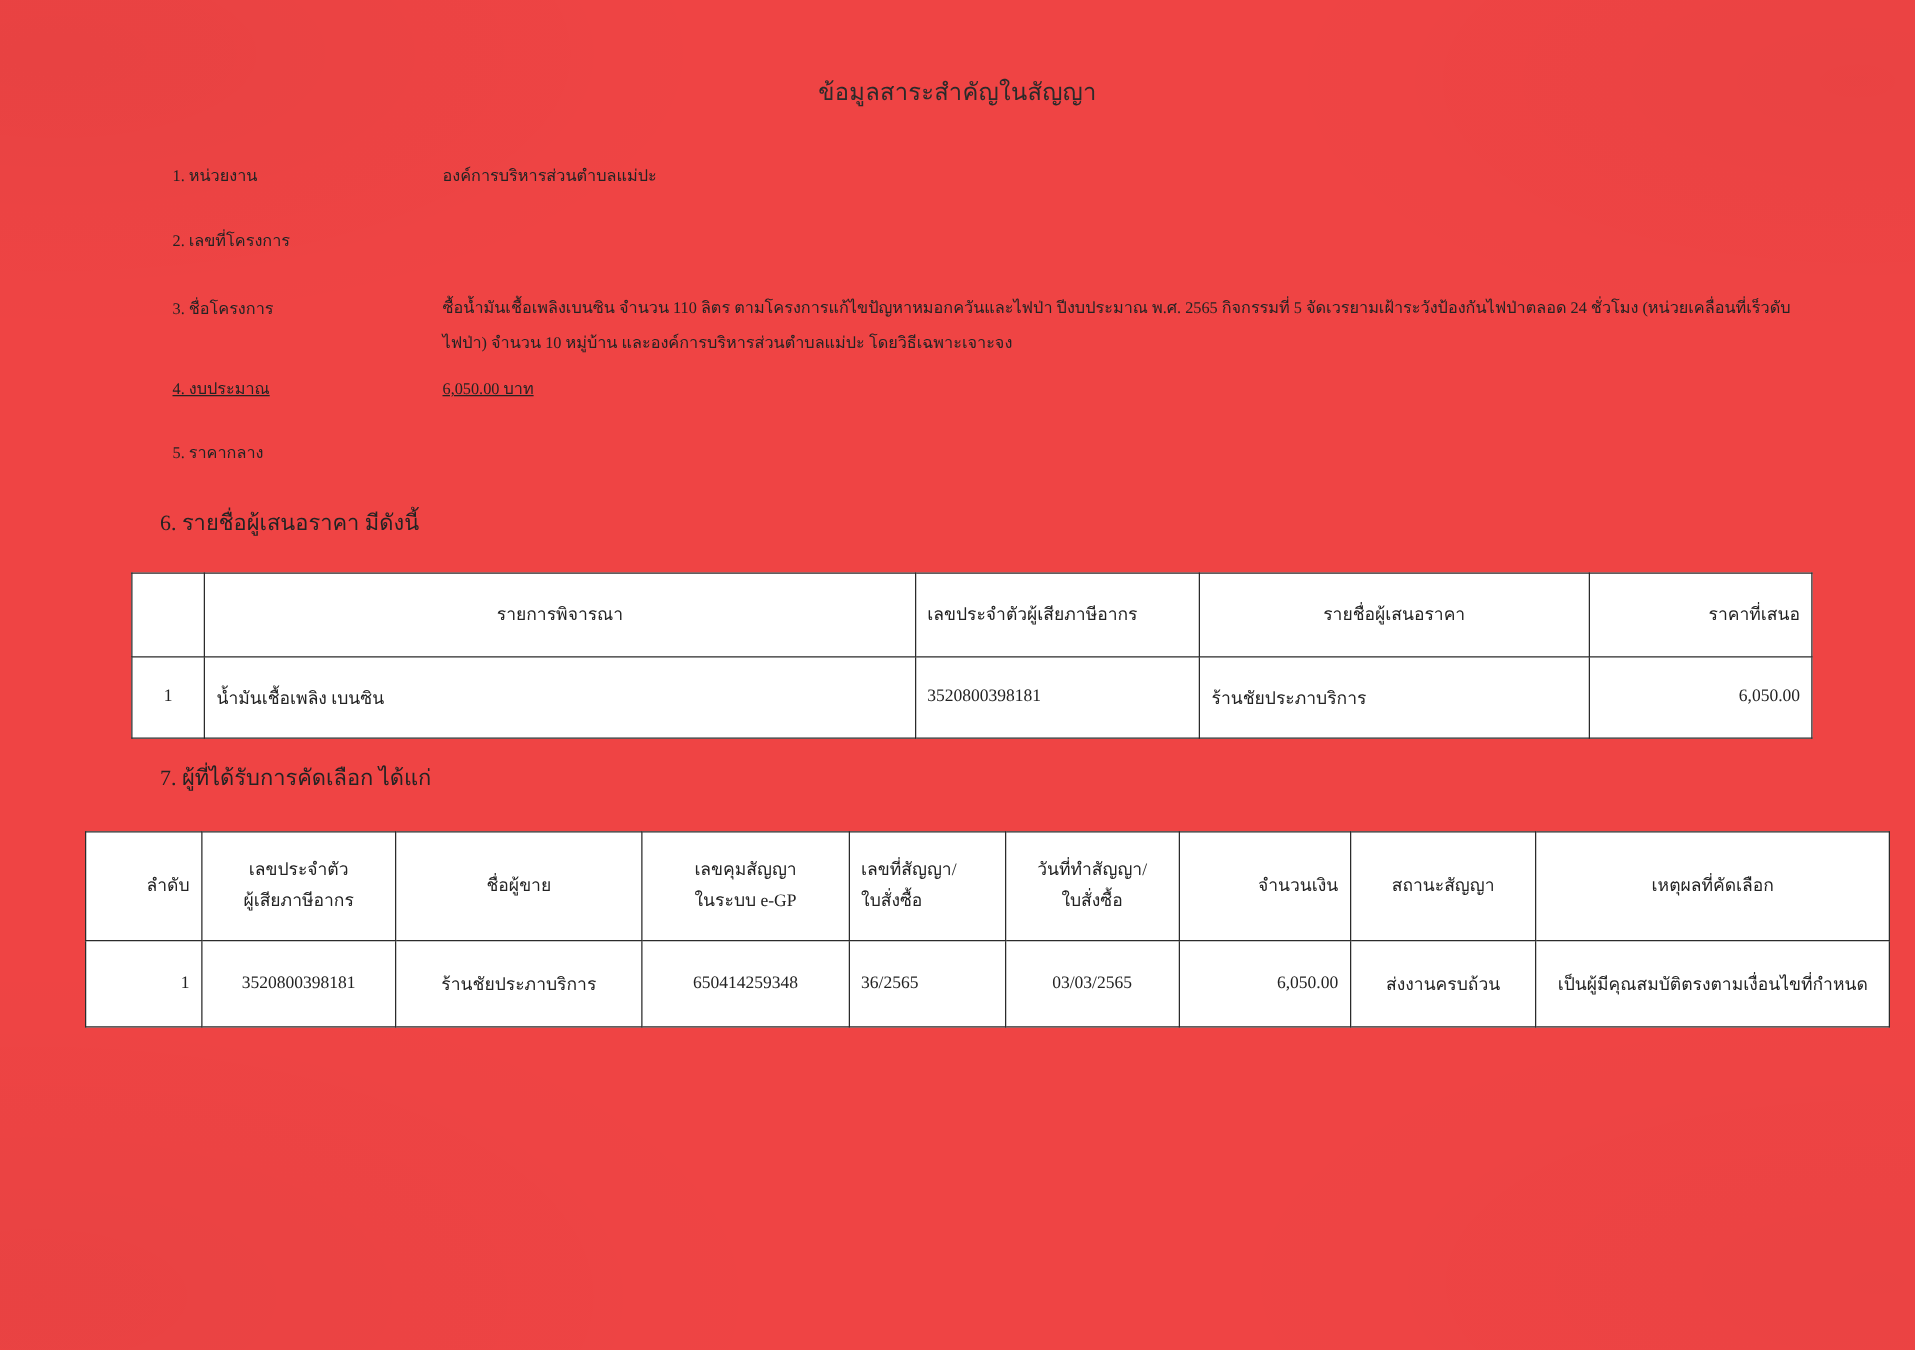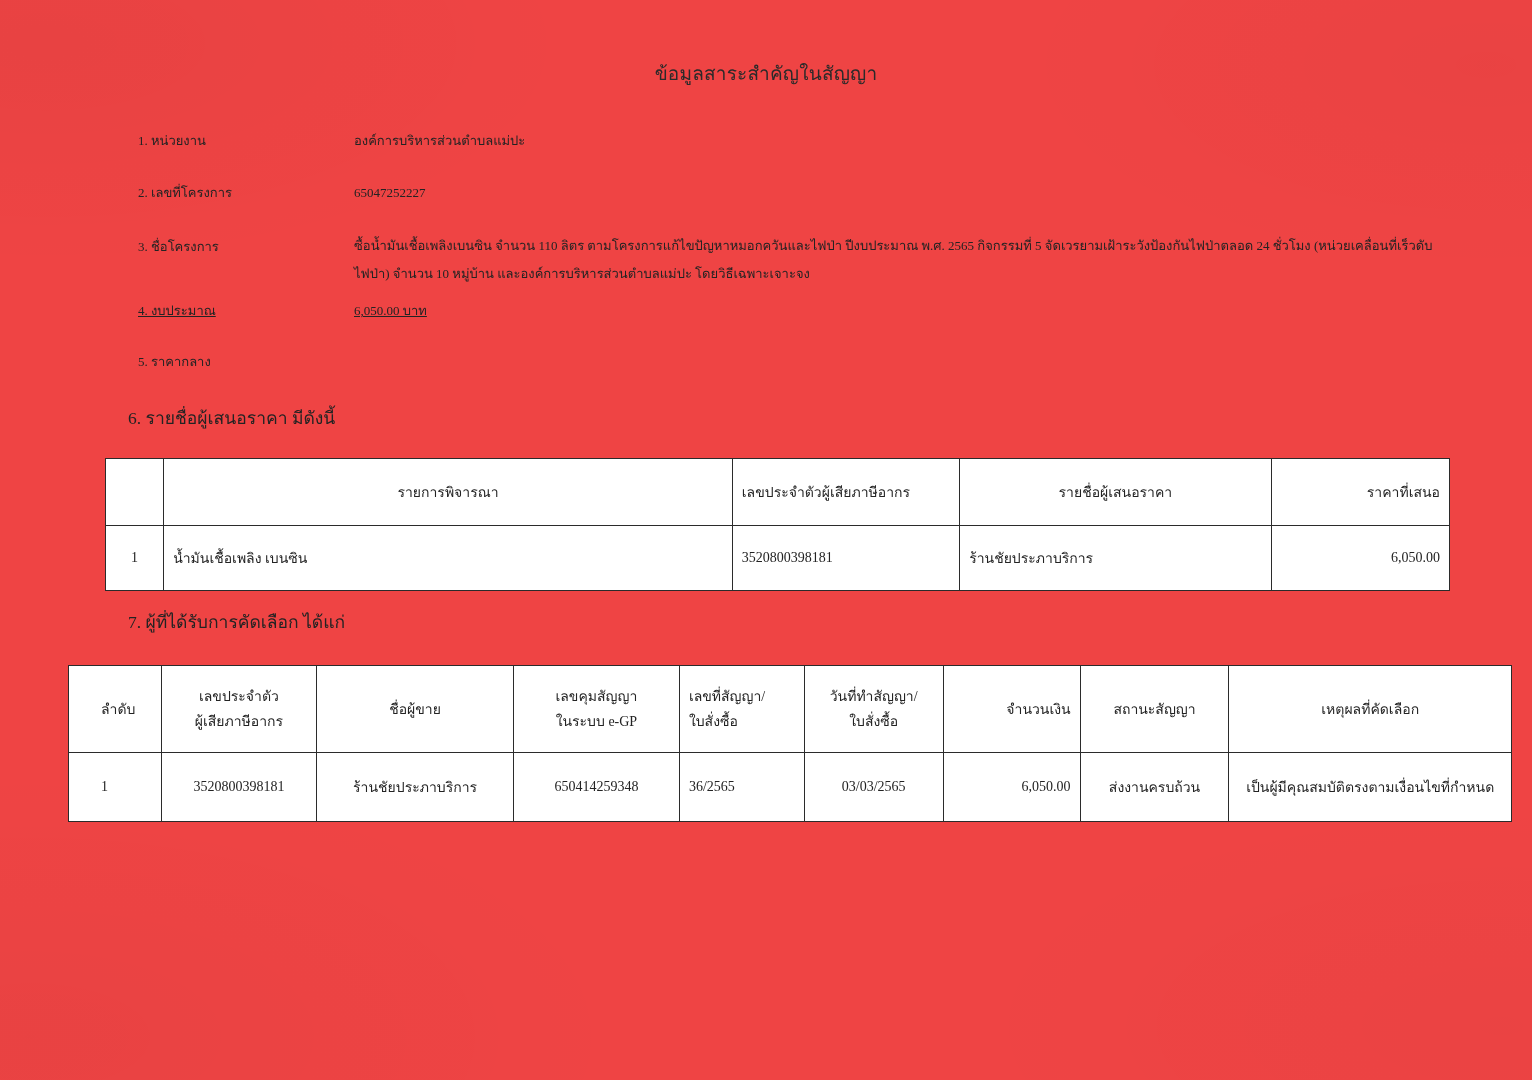--- a/index.html
+++ b/index.html
@@ -95,21 +95,21 @@
   .t1 .c-item   { width: 624px; }
   .t1 .c-taxid  { width: 226px; text-align: left; }
   .t1 .c-bidder { width: 330px; }
   .t1 .c-price  { width: 176px; text-align: right; }
   .t1 tbody td { height: 52px; }
   .t1 thead th { height: 54px; }
 
   .t2 { left: 68px; top: 665px; width: 1444px; }
   .t2 thead th { height: 74px; }
   .t2 tbody td { height: 56px; }
-  .t2 .c-seq     { width: 54px;  text-align: left; padding-left: 32px; }
+  .t2 .c-seq     { width: 54px;  text-align: right; padding-left: 32px; }
   .t2 .c-taxid   { width: 146px; text-align: center; }
   .t2 .c-vendor  { width: 206px; text-align: center; }
   .t2 .c-egp     { width: 160px; text-align: center; }
   .t2 .c-cno     { width: 118px; text-align: left; }
   .t2 .c-cdate   { width: 132px; text-align: center; }
   .t2 .c-amount  { width: 132px; text-align: right; }
   .t2 .c-status  { width: 148px; text-align: center; }
   .t2 .c-reason  { width: 306px; text-align: center; }
 </style>
 </head>
@@ -121,21 +121,20 @@
 
   <div class="doc-title">ข้อมูลสาระสำคัญในสัญญา</div>
 
   <div class="field-row" style="top:126px; left:138px; width:1290px;">
     <span class="field-label">1. หน่วยงาน</span>
     <span class="field-value">องค์การบริหารส่วนตำบลแม่ปะ</span>
   </div>
 
   <div class="field-row" style="top:178px; left:138px; width:1290px;">
     <span class="field-label">2. เลขที่โครงการ</span>
-    <span class="field-value">65047252227</span>
   </div>
 
   <div class="field-row" style="top:232px; left:138px; width:1300px;">
     <span class="field-label">3. ชื่อโครงการ</span>
     <span class="field-value wrap">ซื้อน้ำมันเชื้อเพลิงเบนซิน จำนวน 110 ลิตร ตามโครงการแก้ไขปัญหาหมอกควันและไฟป่า ปีงบประมาณ พ.ศ. 2565 กิจกรรมที่ 5 จัดเวรยามเฝ้าระวังป้องกันไฟป่าตลอด 24 ชั่วโมง (หน่วยเคลื่อนที่เร็วดับไฟป่า) จำนวน 10 หมู่บ้าน และองค์การบริหารส่วนตำบลแม่ปะ โดยวิธีเฉพาะเจาะจง</span>
   </div>
 
   <div class="field-row" style="top:296px; left:138px; width:1290px;text-decoration:underline;">
     <span class="field-label">4. งบประมาณ</span>
     <span class="field-value">6,050.00 บาท</span>

